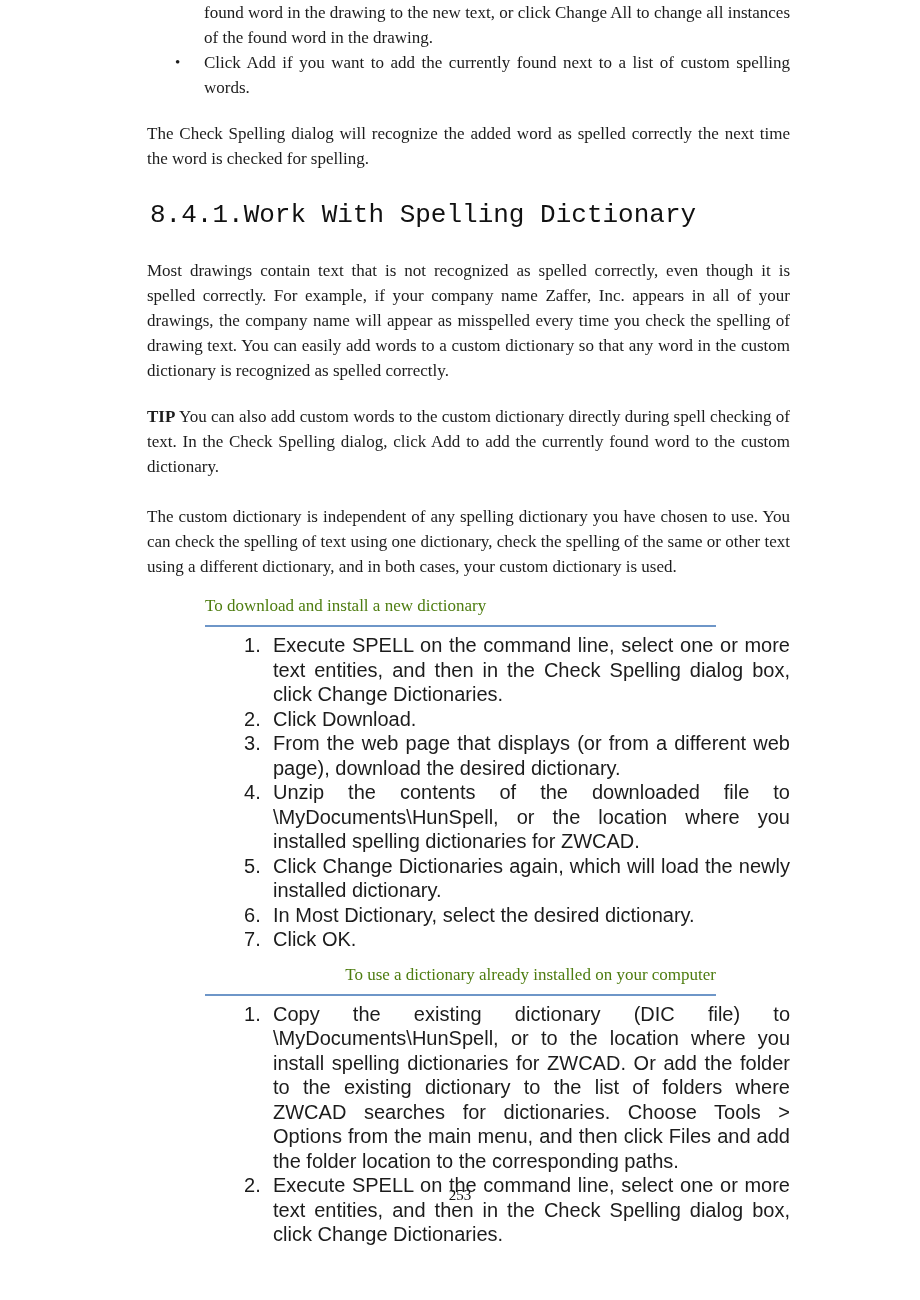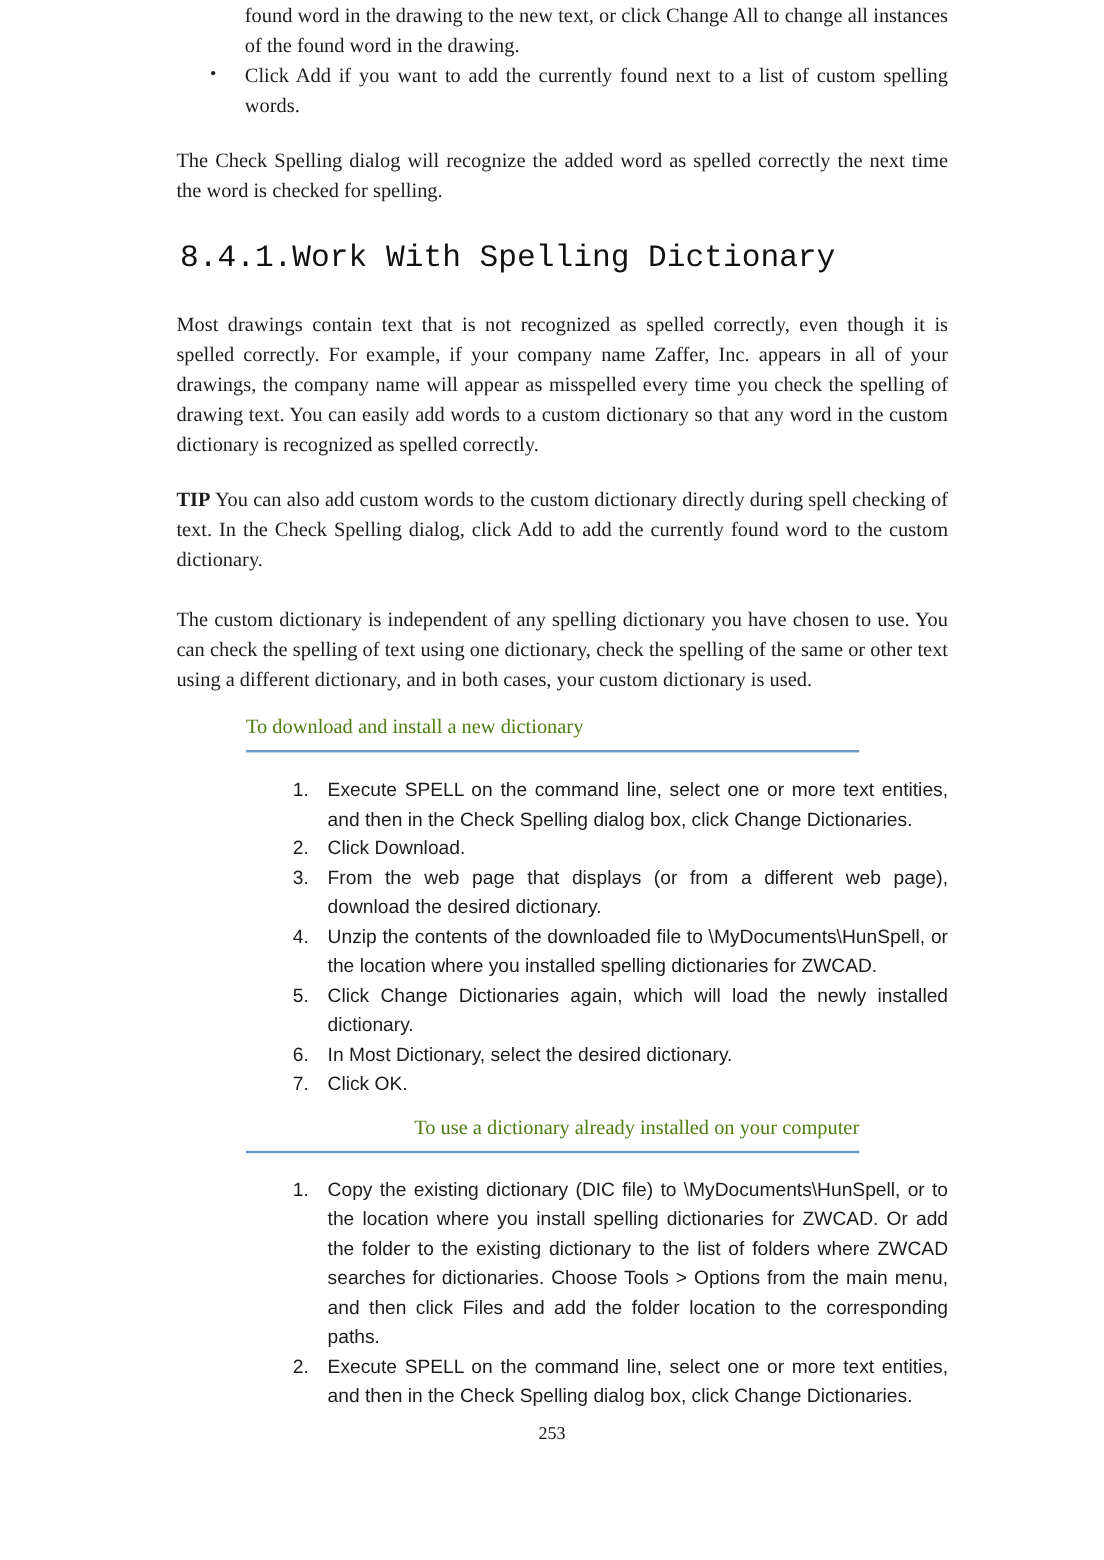--- a/index.html
+++ b/index.html
@@ -72,24 +72,24 @@
     border-bottom: 2px solid #6E96C8;
     color: #4d7c0f;
     font-size: 17px;
     line-height: 20px;
   }
   .proc-heading-1 { margin-top: 17px; }
   .proc-heading-2 { margin-top: 13px; text-align: right; }
   .steps {
     list-style: none;
     counter-reset: step;
-    margin: 20px 0 0 0;
+    margin: 6px 0 0 0;
     padding: 0 0 0 97px;
     font-family: "Liberation Sans", "DejaVu Sans", sans-serif;
-    font-size: 16px;
+    font-size: 20px;
     line-height: 24.5px;
   }
   .steps li {
     counter-increment: step;
     position: relative;
     padding-left: 29px;
     text-align: justify;
   }
   .steps li::before {
     content: counter(step) ".";

